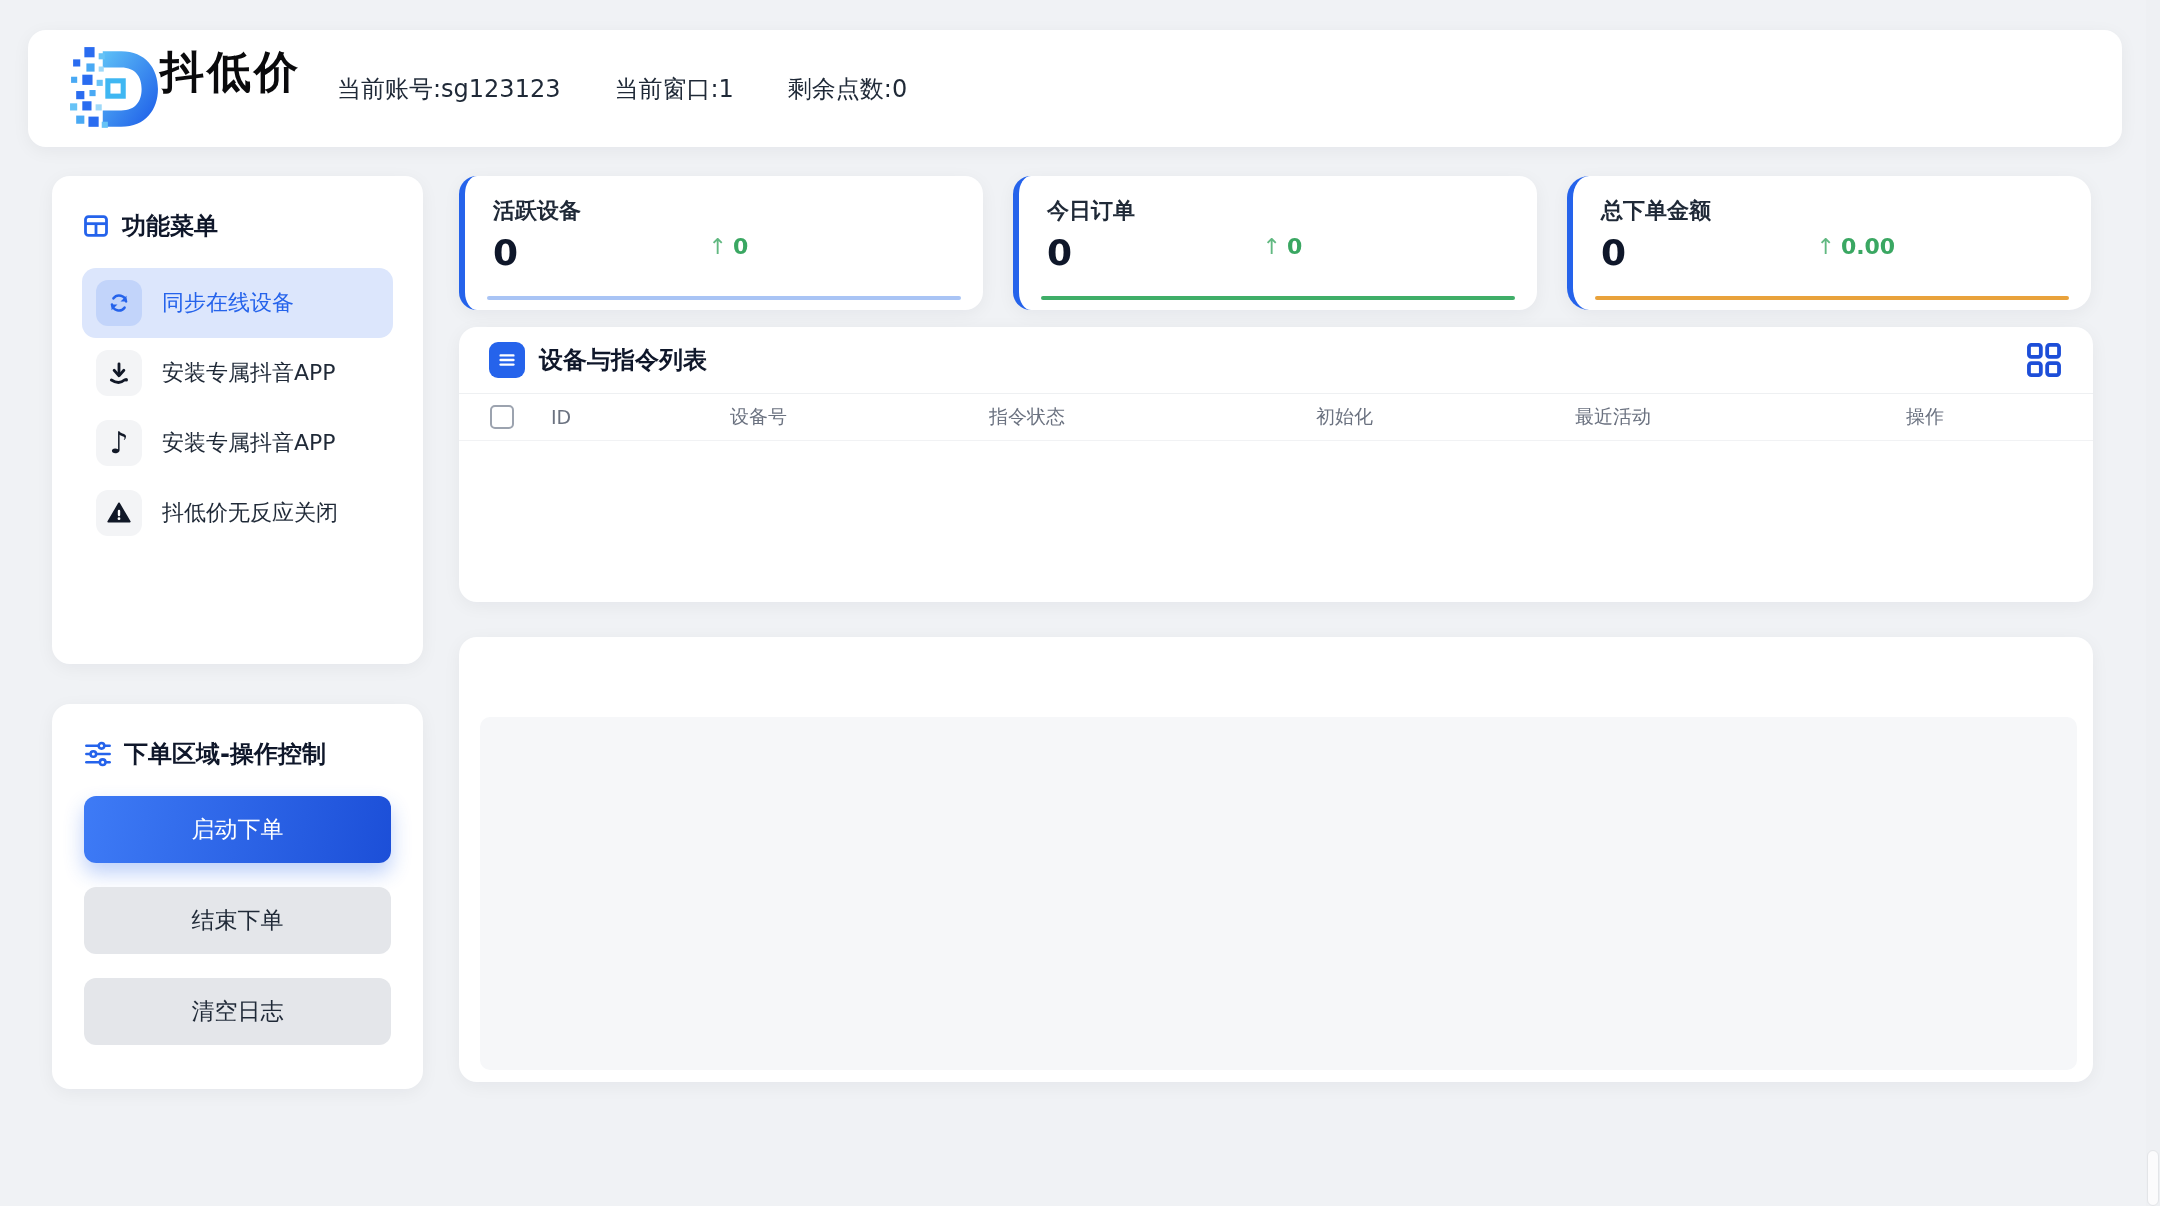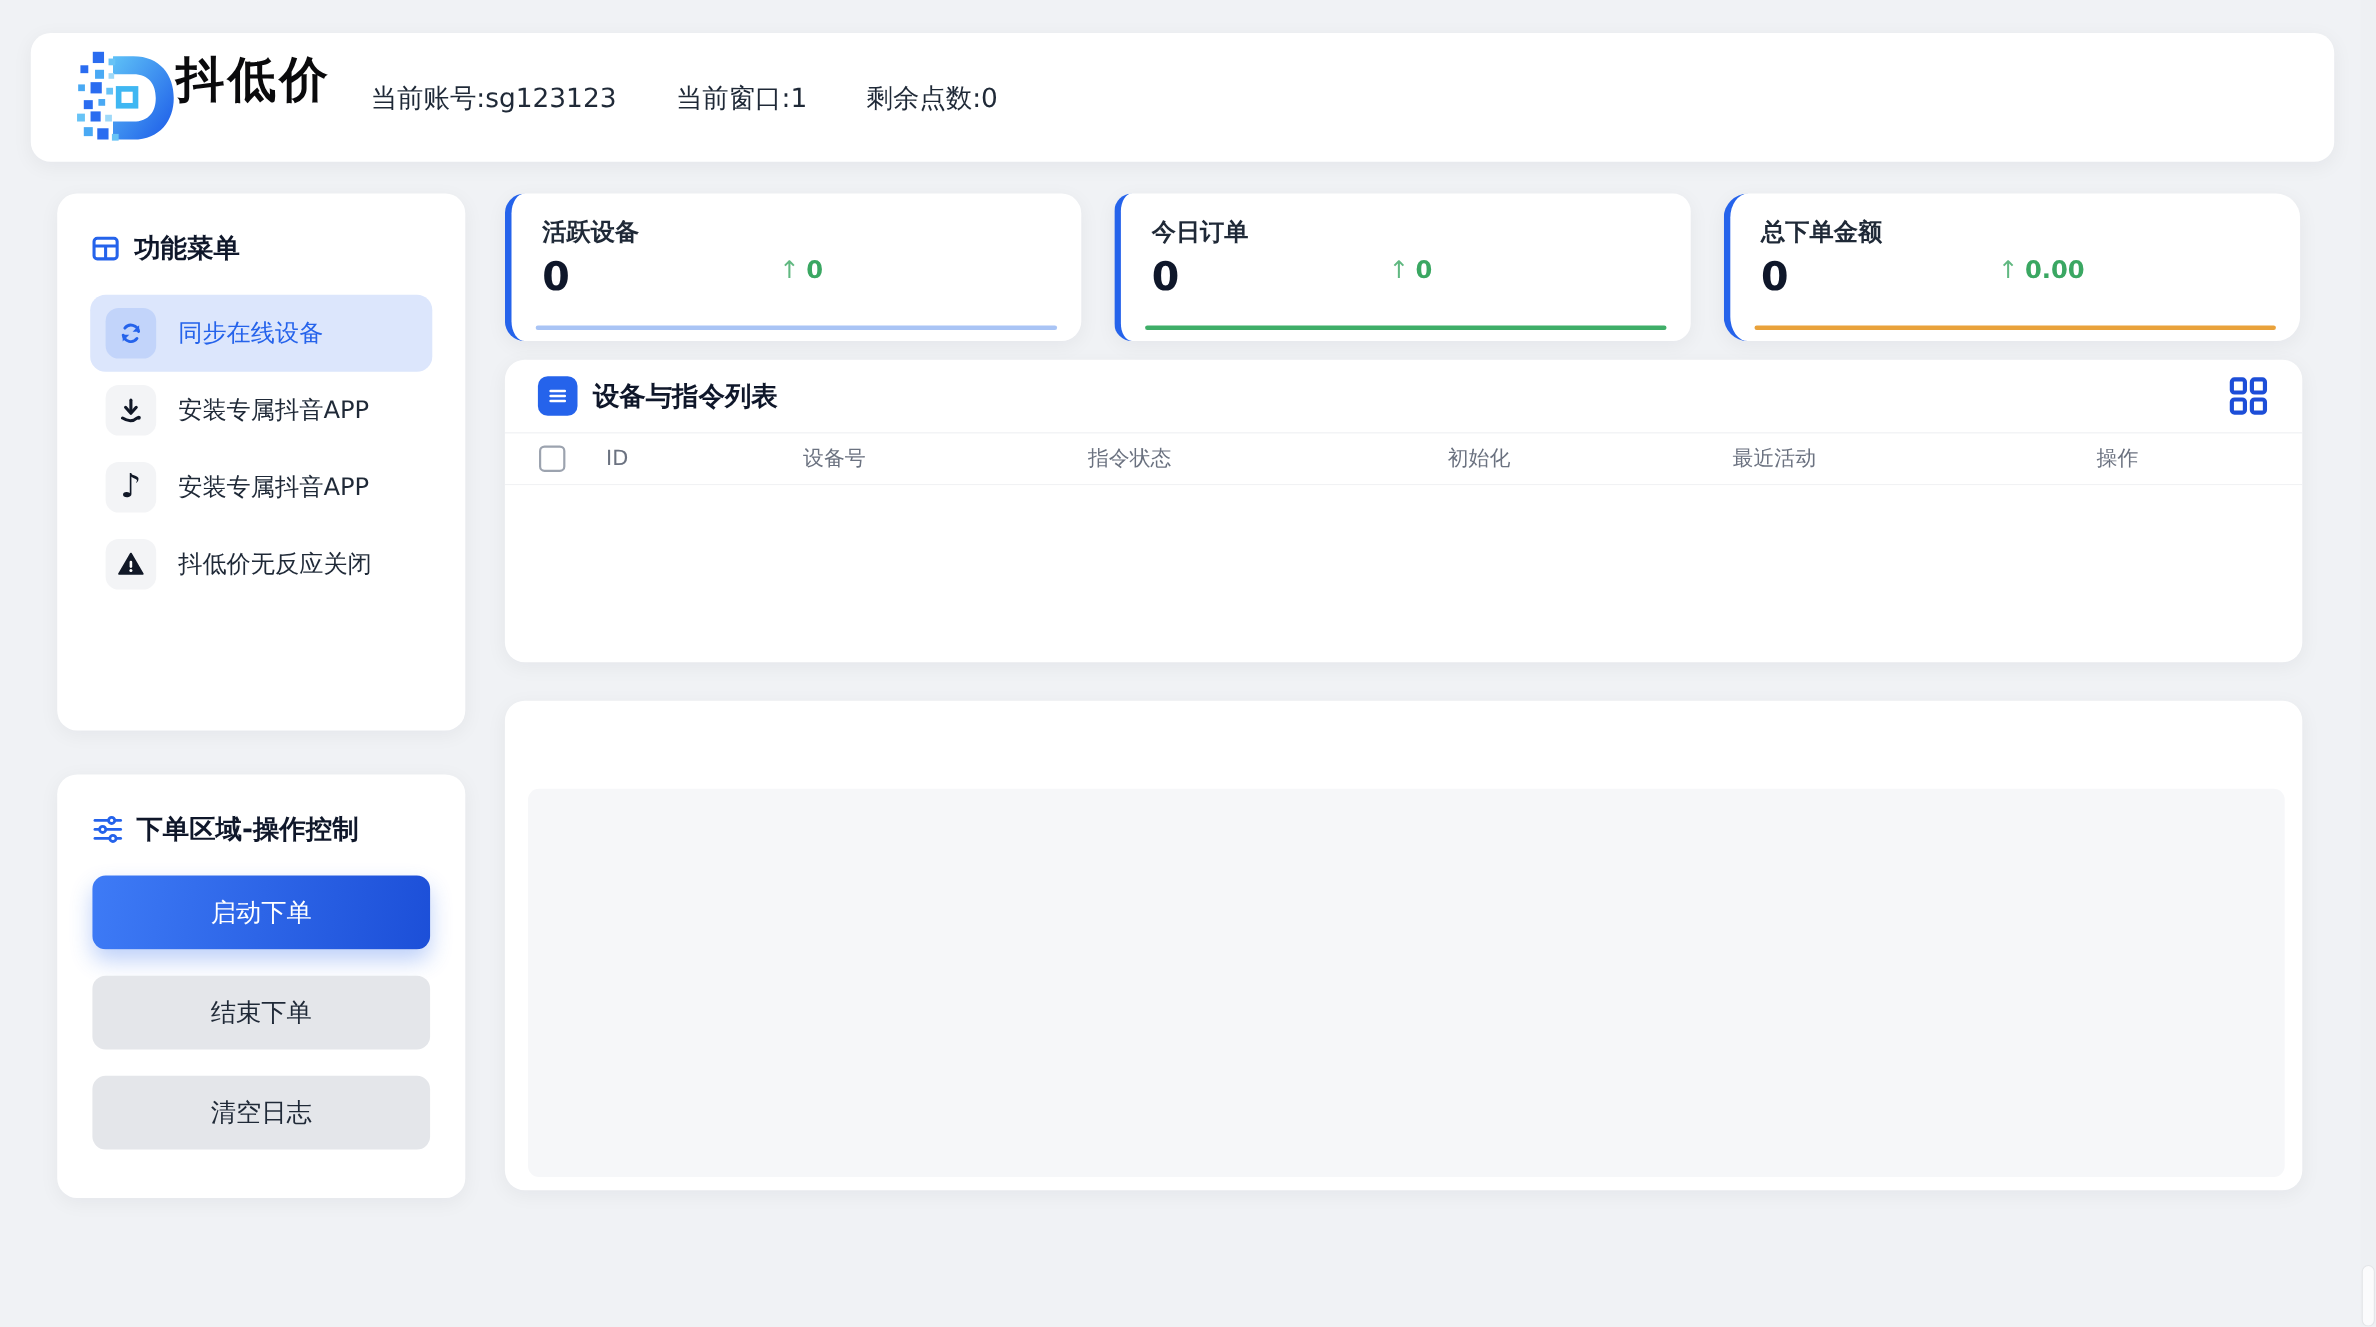--- a/index.html
+++ b/index.html
@@ -35,21 +35,21 @@
   .menu-item.active{background:#dce6fc;}
   .menu-item.active .ibox{background:#c2d4fa;}
   .menu-item.active .ilabel{color:#2563eb;}
   .note-glyph{font-size:30px;line-height:1;color:#111827;}
   
   .ctl-btn{display:block;width:307px;height:67px;border:none;border-radius:12px;font-size:23px;font-family:inherit;cursor:pointer;margin:0 0 24px 0;}
   .ctl-btn.primary{background:linear-gradient(100deg,#3e7bf6 0%,#1c4fd8 100%);color:#ffffff;box-shadow:0 10px 20px rgba(37,99,235,.30);margin-top:4px;}
   .ctl-btn.gray{background:#e4e6ea;color:#1f2937;}
   
   .stat-card{top:176px;height:134px;width:524px;border-left:6px solid #2563eb;box-sizing:border-box;padding:20px 0 0 28px;}
-  .stat-card.s1{left:459px;} .stat-card.s2{left:1013px;border-radius:16px;} .stat-card.s3{left:1567px;border-radius:22px;}
+  .stat-card.s1{left:459px;} .stat-card.s2{left:1013px;} .stat-card.s3{left:1567px;border-radius:22px;}
   .stat-title{font-size:22px;font-weight:700;color:#1f2937;}
   .stat-value{font-size:36px;font-weight:800;color:#0f172a;margin-top:6px;}
   .stat-delta{position:absolute;left:47%;top:58px;font-size:22px;font-weight:700;color:#3aa762;}
   .stat-delta .arr{font-weight:400;opacity:.8;margin-right:6px;}
   .accent-line{position:absolute;left:22px;right:22px;bottom:10px;height:4px;border-radius:2px;}
   
   .table-card{left:459px;top:327px;width:1634px;height:275px;box-sizing:border-box;}
   .table-head{display:flex;align-items:center;height:66px;padding:0 30px;border-bottom:1px solid #eef0f2;}
   .table-title{display:flex;align-items:center;gap:14px;font-size:24px;font-weight:700;color:#0f172a;}
   .list-badge{width:36px;height:36px;border-radius:9px;background:#2563eb;display:flex;align-items:center;justify-content:center;}

